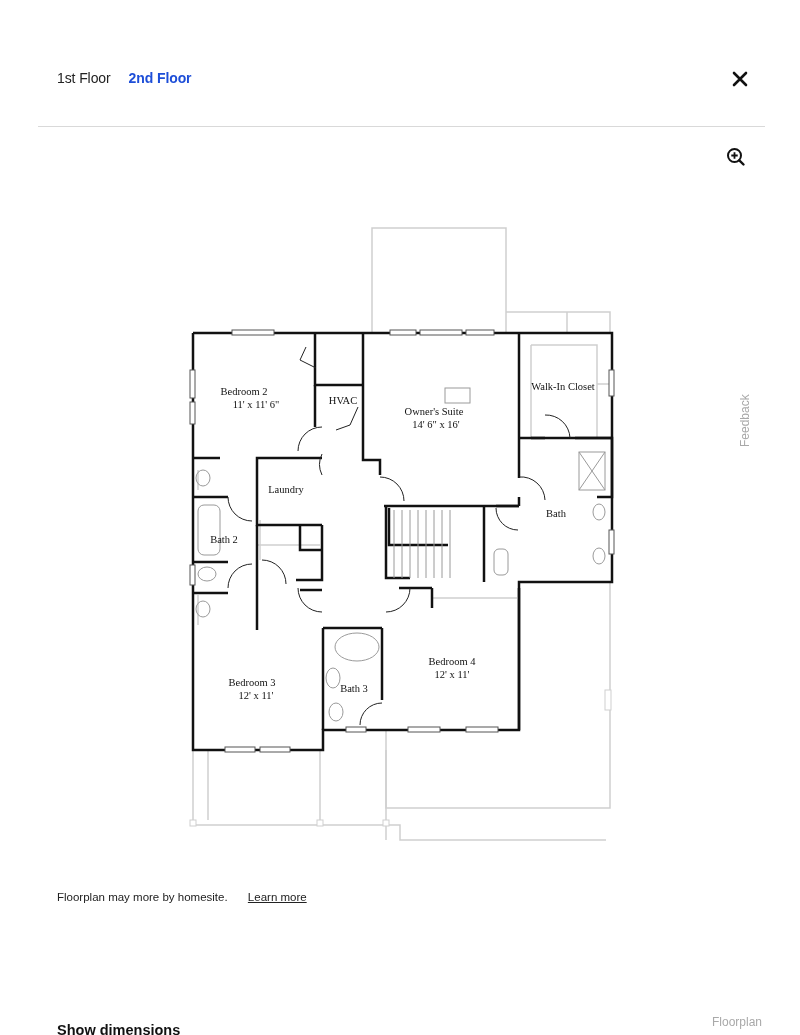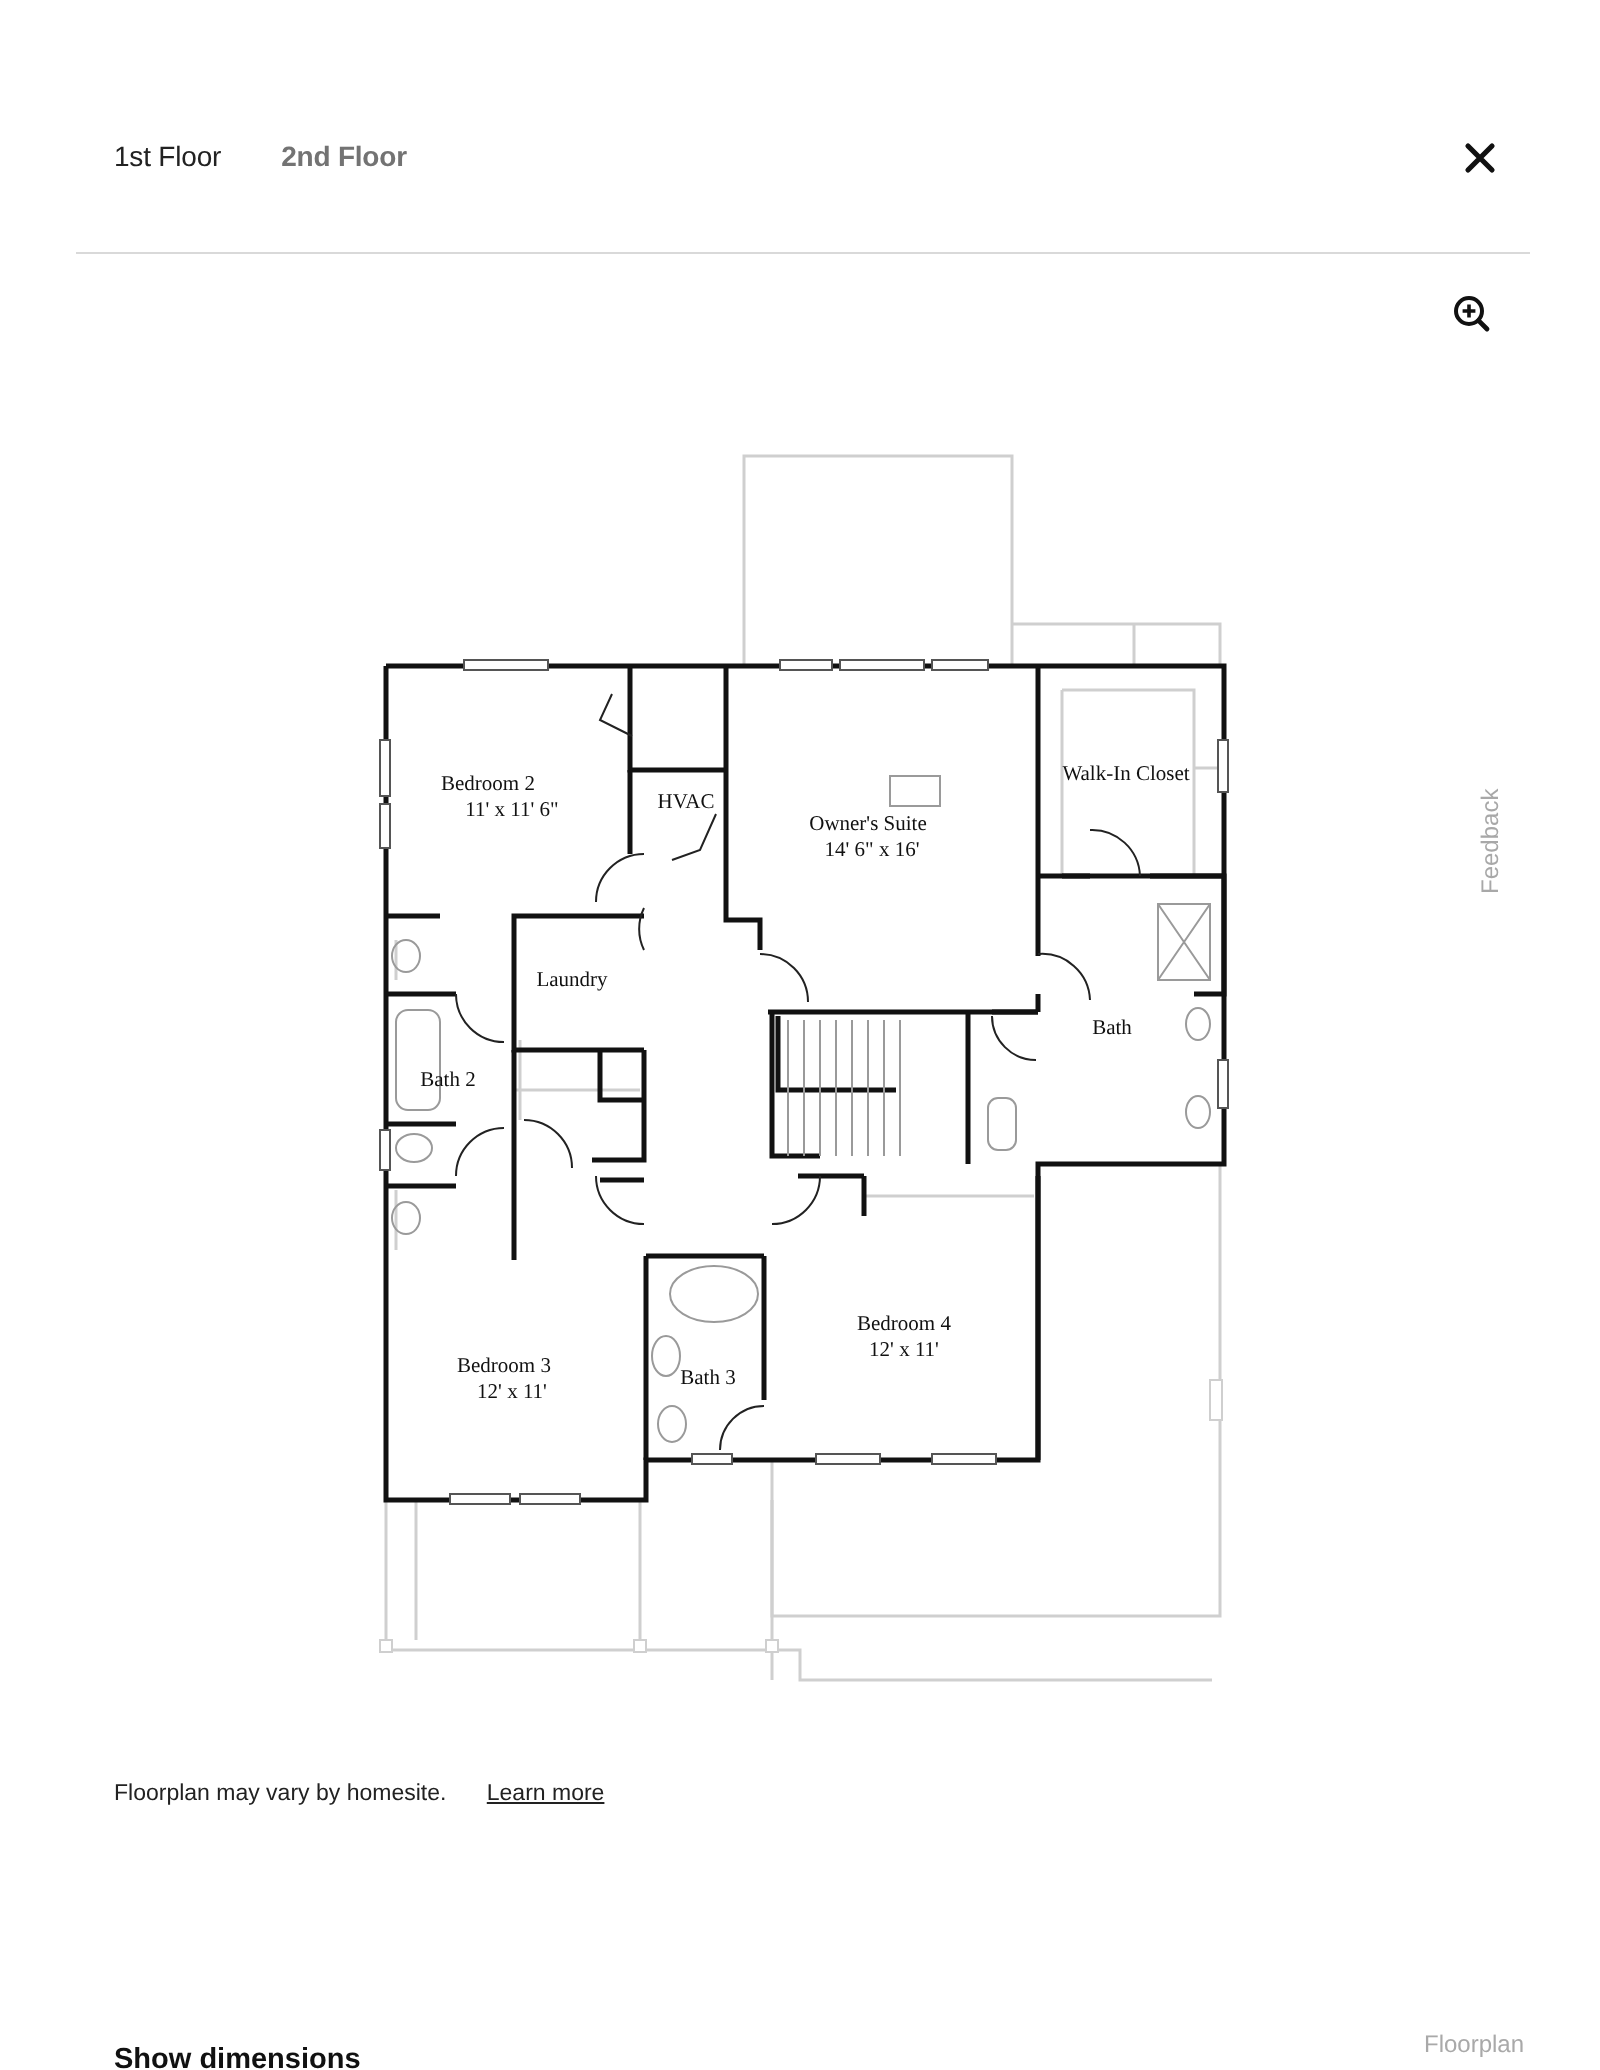--- a/index.html
+++ b/index.html
@@ -1,20 +1,20 @@
 <!DOCTYPE html>
 <html><head>
 <meta charset="utf-8">
 <style>
   html, body { margin: 0; padding: 0; background: #ffffff; }
   body { width: 800px; height: 1035px; position: relative; overflow: hidden;
          font-family: "Liberation Sans", "DejaVu Sans", sans-serif; color: #1a1a1a; }
-  .tabs { position: absolute; left: 57px; top: 70px; display: flex; gap: 30px; }
+  .tabs { position: absolute; left: 57px; top: 70px; display: flex; gap: 18px; }
   .tab { font-size: 14px; color: #222; cursor: pointer; letter-spacing: -0.1px; }
-  .tab.active { font-weight: 700; color: #737373; text-align: right; }
+  .tab.active { font-weight: 700; color: #1d4ed8; text-align: right; }
   .close-btn { position: absolute; left: 728px; top: 67px; width: 24px; height: 24px; cursor: pointer; }
   .divider { position: absolute; left: 38px; top: 126px; width: 727px; height: 1px; background: #d9d9d9; }
   .zoom-btn { position: absolute; left: 725px; top: 146px; width: 22px; height: 22px; cursor: pointer; }
   .feedback { position: absolute; left: 738px; top: 447px; transform: rotate(-90deg); transform-origin: left top;
               font-size: 12px; color: #a8a8a8; cursor: pointer; white-space: nowrap; }
   .plan { position: absolute; left: 0; top: 0; width: 800px; height: 1035px; pointer-events: none; }
   .plan .label { font-family: "Liberation Serif", "DejaVu Serif", serif; font-size: 10.5px; fill: #111; }
   .disclaimer { position: absolute; left: 57px; top: 891px; font-size: 11.5px; color: #222; }
   .disclaimer a { color: #222; text-decoration: underline; cursor: pointer; margin-left: 17px; }
   .show-dims { position: absolute; left: 57px; top: 982px; font-size: 14.5px; font-weight: 700; color: #111; cursor: pointer; margin-top: 40px; }
@@ -167,19 +167,19 @@
     <text x="224" y="543">Bath 2</text>
     <text x="452" y="665">Bedroom 4</text>
     <text x="452" y="678">12' x 11'</text>
     <text x="252" y="686">Bedroom 3</text>
     <text x="256" y="699">12' x 11'</text>
     <text x="354" y="692">Bath 3</text>
   </g>
 </svg>
 
 <div class="disclaimer">
-  <span>Floorplan may vary by homesite.</span>
+  <span>Floorplan may more by homesite.</span>
   <a>Learn more</a>
 </div>
 
 <div class="show-dims">Show dimensions</div>
 
 <div class="watermark">Floorplan</div>
 
 </body></html>

